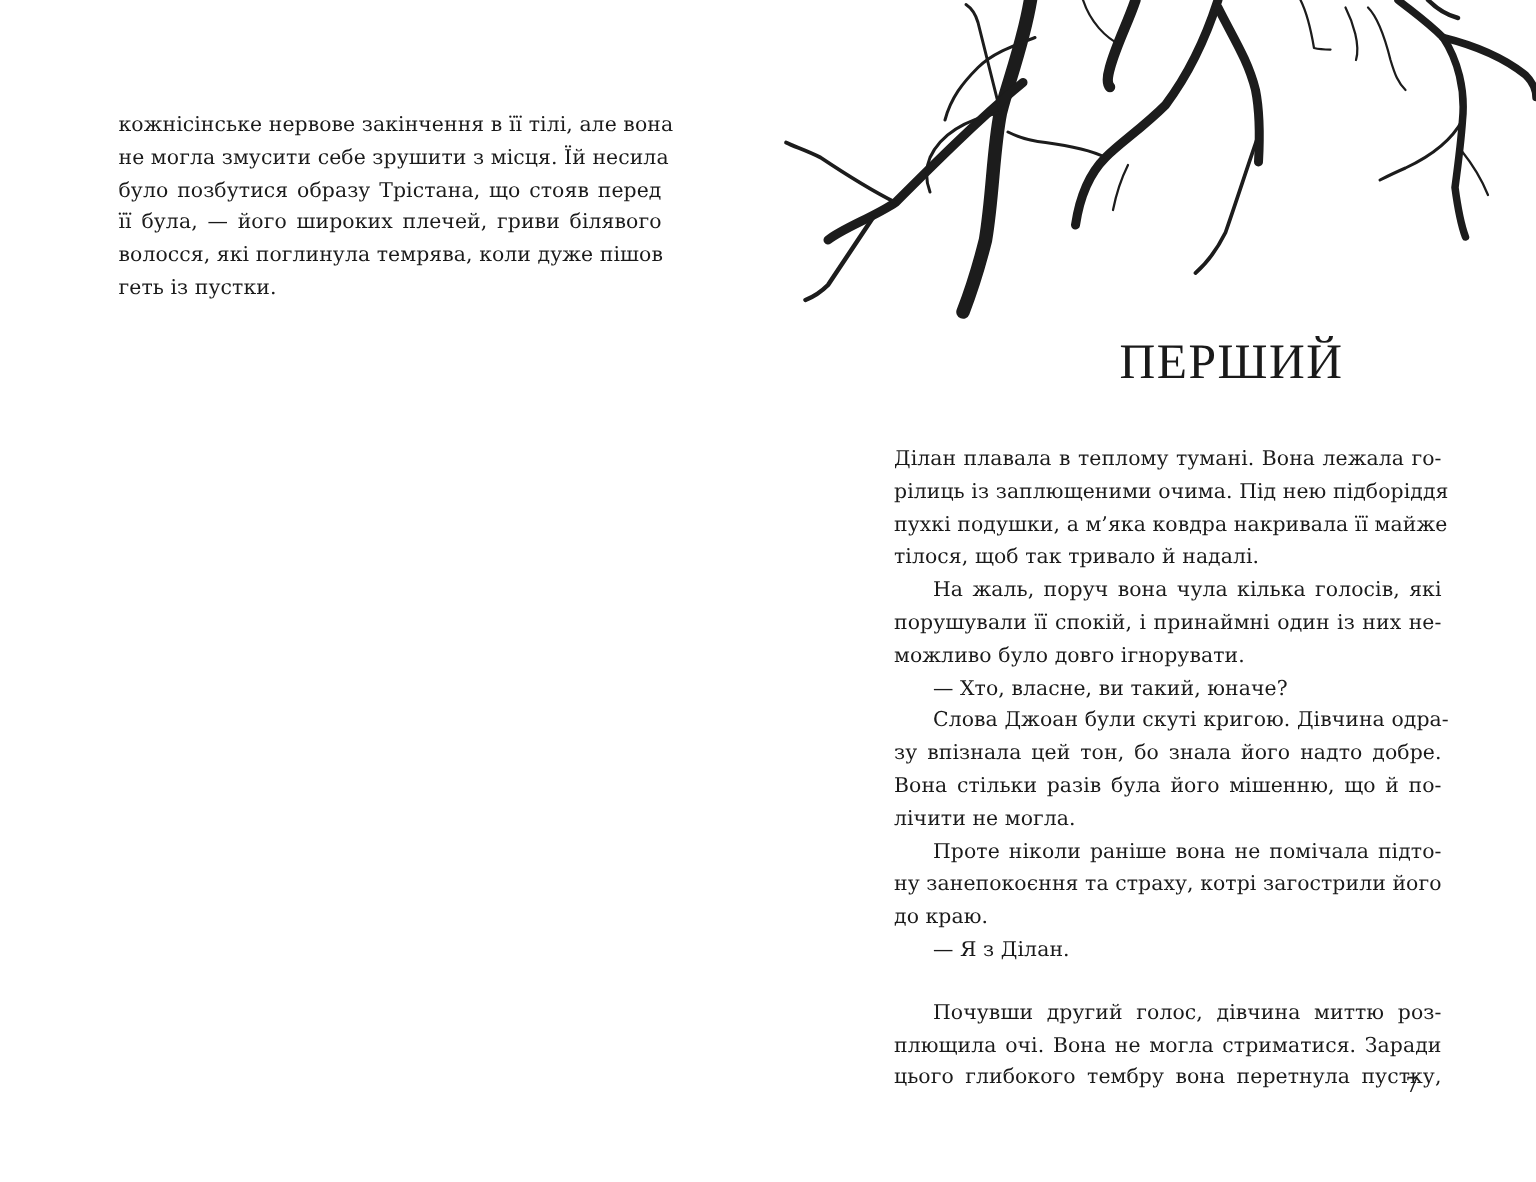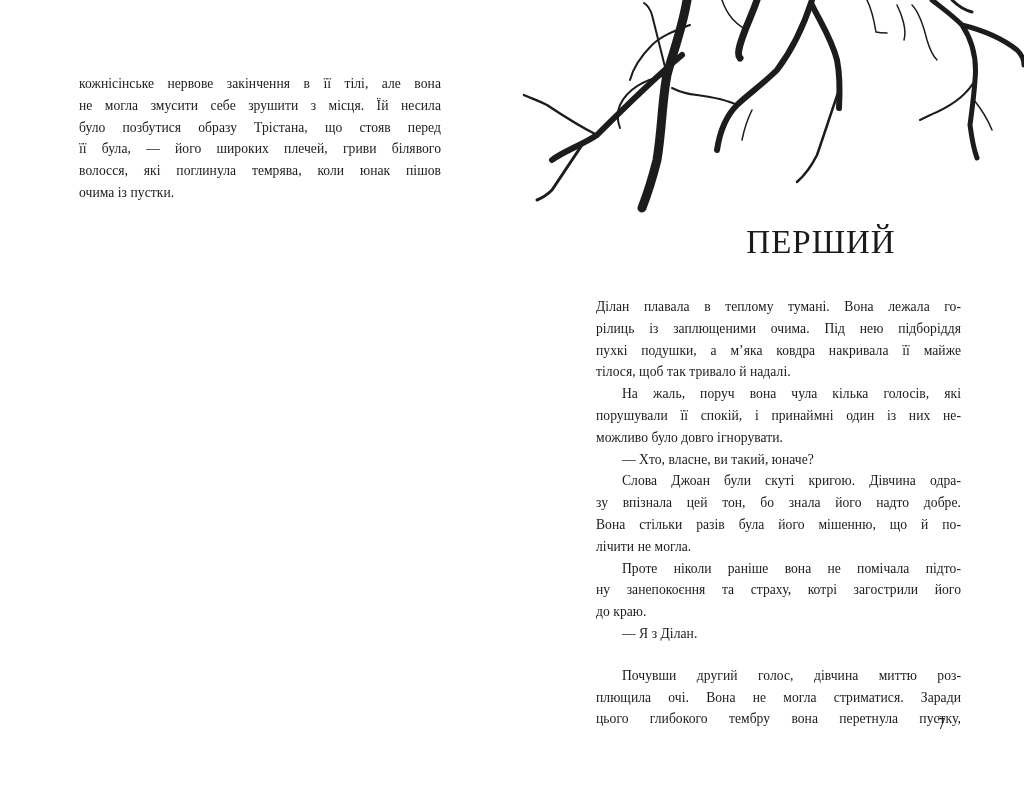--- a/index.html
+++ b/index.html
@@ -15,21 +15,21 @@
   .text-block {
     position: absolute;
     font-size: 13.6px;
     line-height: 21.8px;
     text-align: justify;
     letter-spacing: 0.05px;
   }
   .left-text { left: 79px; top: 73px; width: 362px; }
   .right-text { left: 84px; top: 296px; width: 365px; }
 
-  .text-block p { margin: 0; text-align-last: left; font-family: Liberation Serif, serif; }
+  .text-block p { margin: 0; text-align-last: left; }
 
   .line { display: block; text-align: justify; text-align-last: justify; white-space: nowrap; }
   .line.last { text-align-last: left; }
 
   .chapter-title {
     position: absolute;
     left: 0; width: 512px;
     top: 224px;
     text-align: center;
     font-family: "Liberation Serif", "DejaVu Serif", serif;
@@ -55,22 +55,22 @@
 </head>
 <body>
 
 <div class="page page-left">
   <div class="text-block left-text" id="left-text">
       <p>
         <span class="line">кожнісінське нервове закінчення в її тілі, але вона</span>
         <span class="line">не могла змусити себе зрушити з місця. Їй несила</span>
         <span class="line">було позбутися образу Трістана, що стояв перед</span>
         <span class="line">її була, — його широких плечей, гриви білявого</span>
-        <span class="line">волосся, які поглинула темрява, коли юнак пішов</span>
-        <span class="line last">очима із пустки.</span>
+        <span class="line">волосся, які поглинула темрява, коли дуже пішов</span>
+        <span class="line last">геть із пустки.</span>
       </p>
     </div>
 </div>
 
 <div class="page page-right">
   <svg class="branches" viewBox="0 0 512 215" xmlns="http://www.w3.org/2000/svg">
     <g fill="none" stroke="#1c1c1c" stroke-linecap="round" stroke-linejoin="round">
 
       <path d="M175 0 C170 30 160 55 155 75 C150 100 150 130 145 160 C140 180 135 195 130 208" stroke-width="9"></path>
       <path d="M170 55 C140 80 110 110 85 135 C70 145 50 152 40 160" stroke-width="6"></path>

